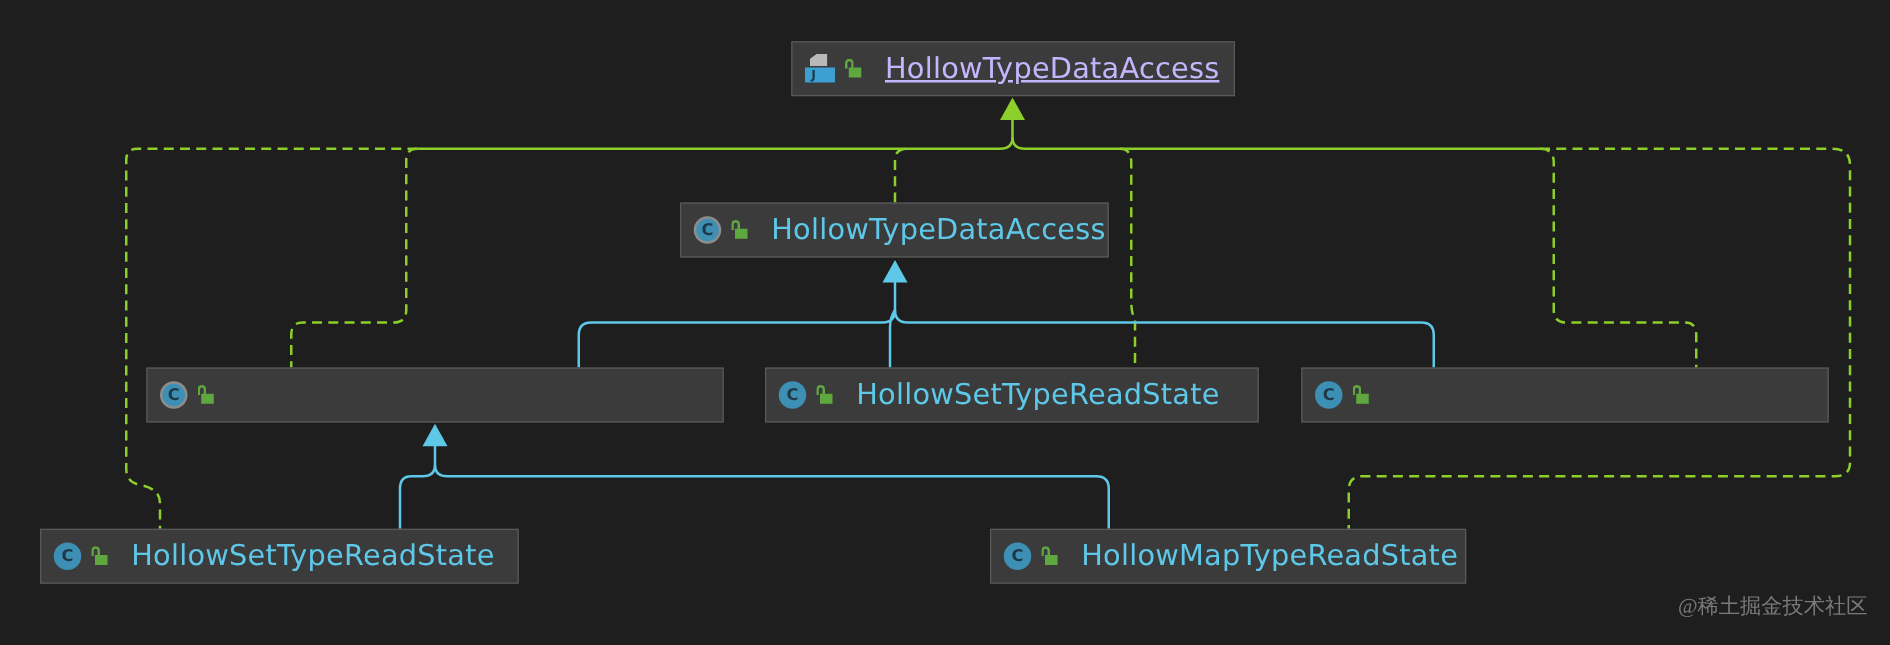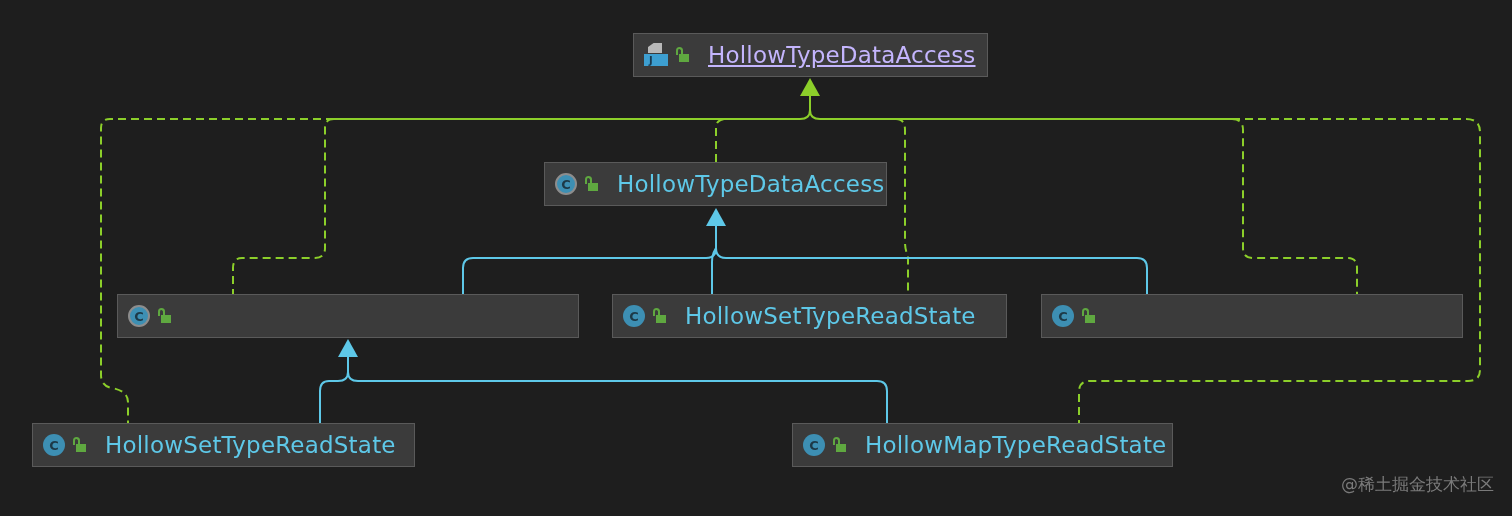--- a/index.html
+++ b/index.html
@@ -61,21 +61,21 @@
   .node .label {
     margin-left: 18px;
     font-size: 23px;
     color: #5ec8e8;
     white-space: nowrap;
     letter-spacing: 0.2px;
   }
   .node.iface .label { color: #c4b5fd; text-decoration: underline; }
   .watermark {
     position: absolute; right: 18px; bottom: 20px;
-    font-size: 17px; color: #7a7a7a;
+    font-size: 17px; color: #7a7a7a; font-family: Liberation Serif, serif;
   }
 </style>
 </head>
 <body>
 
 <svg id="edges" width="1512" height="516" viewBox="0 0 1512 516" xmlns="http://www.w3.org/2000/svg">
   <g fill="none" stroke-width="2">
 
     <g stroke="#8ccf2a">
 

